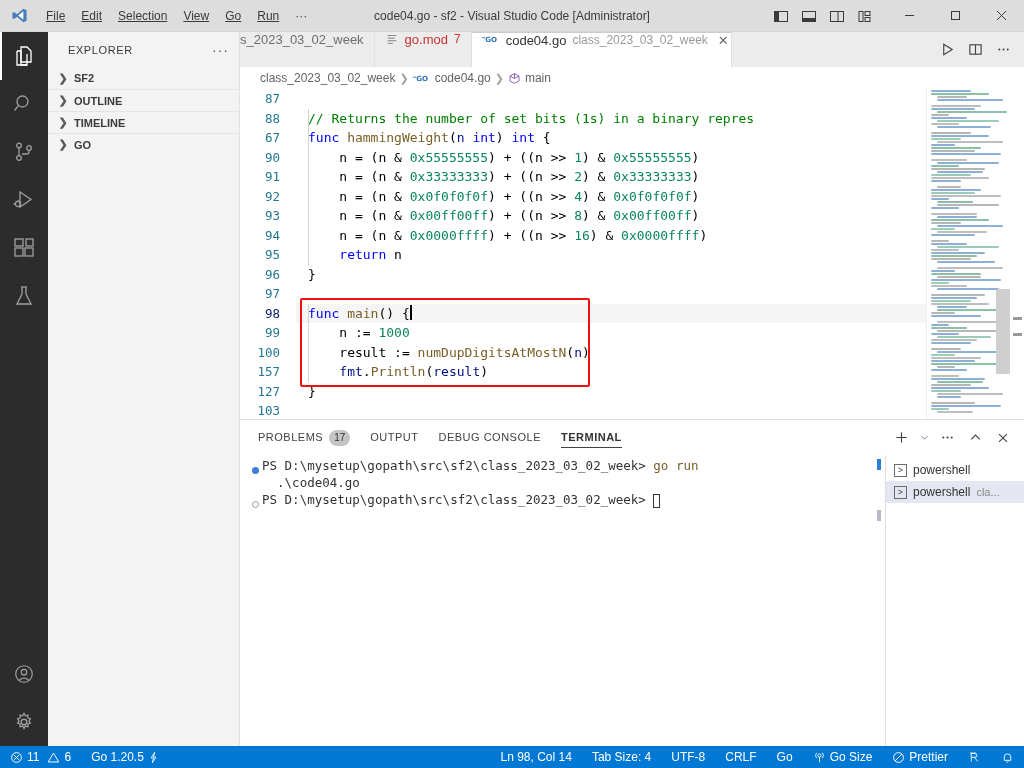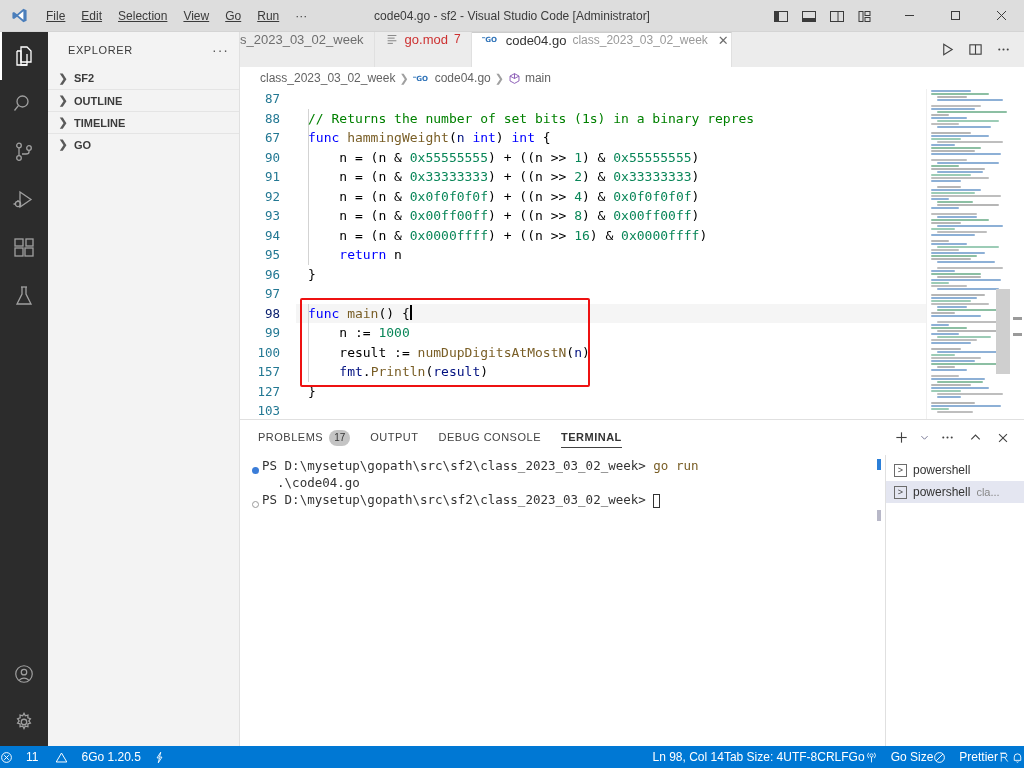--- a/index.html
+++ b/index.html
@@ -210,21 +210,21 @@
     align-items: center; justify-content: center; font-size: 9px; color: #444; flex: 0 0 13px;
   }
   .term-item .sub { color: #888; font-size: 11px; }
 
   
   .statusbar {
     height: 22px; flex: 0 0 22px; background: #0078d4; color: #fff;
     display: flex; align-items: center; font-size: 12px;
   }
   .sb-item {
-    height: 22px; display: flex; align-items: center; gap: 13px; padding: 0 0; cursor: pointer;
+    height: 22px; display: flex; align-items: center; gap: 4px; padding: 0 10px; cursor: pointer;
     white-space: nowrap;
   }
   .sb-right { margin-left: auto; display: flex; align-items: center; }
   svg { display: block; }
 </style>
 </head>
 <body>
 
 <div class="app">
 

